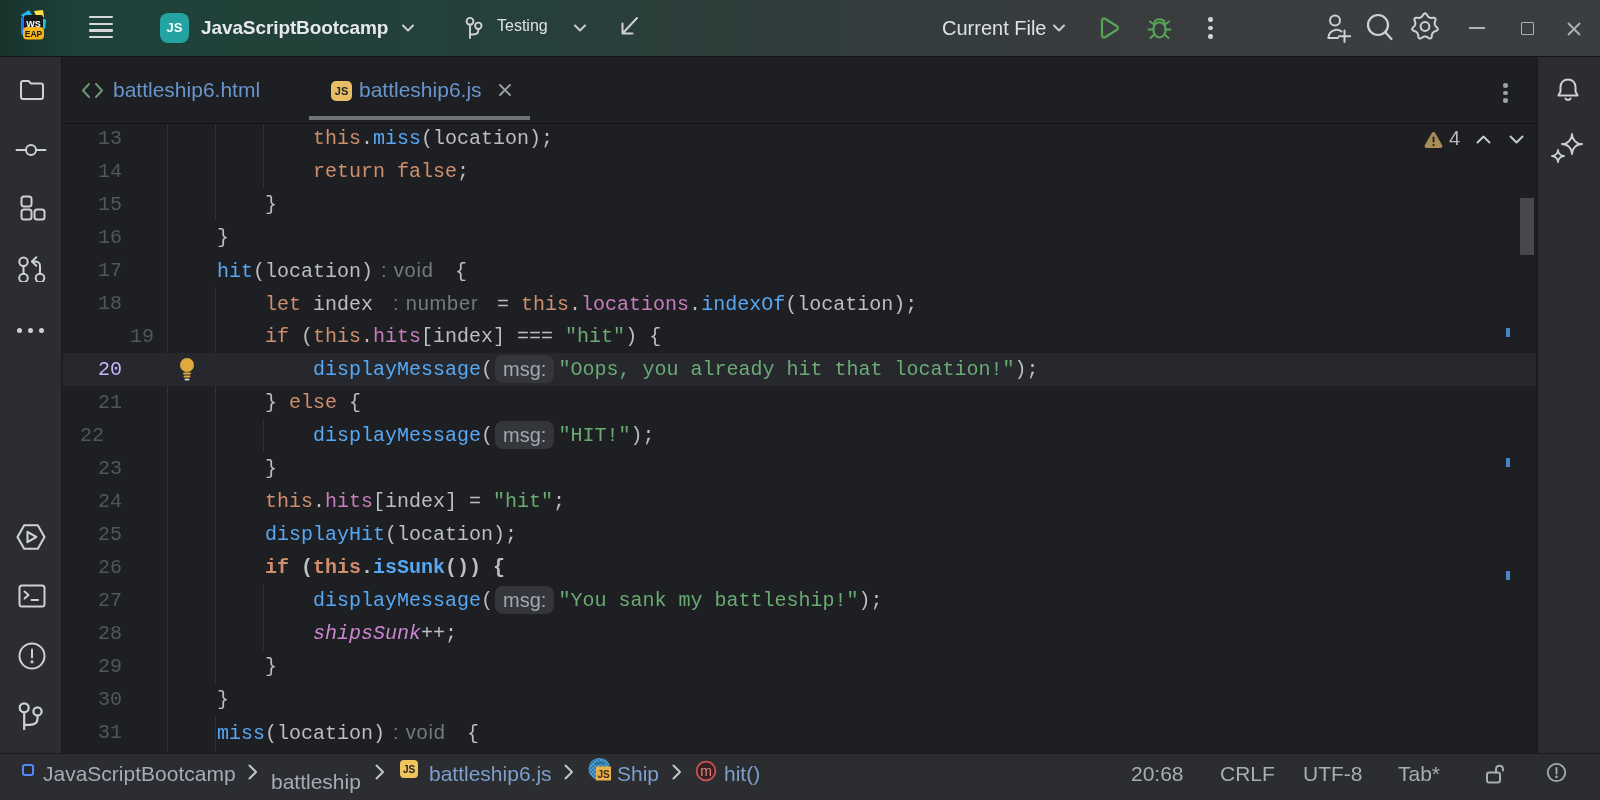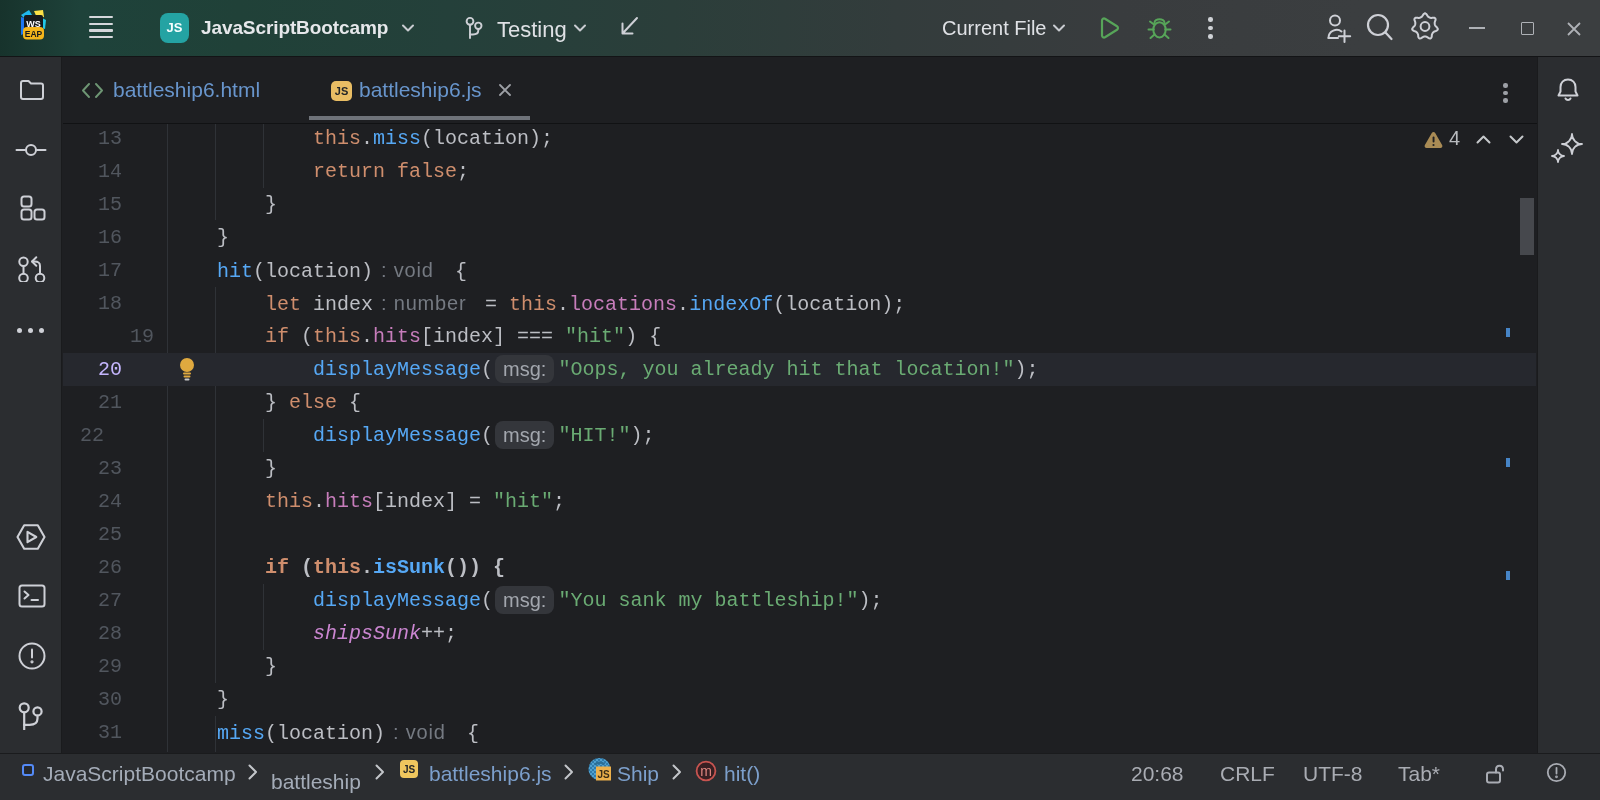--- a/index.html
+++ b/index.html
@@ -46,21 +46,21 @@
     </svg>
 
   <svg class="abs" style="left:463px;top:16px" width="20" height="23" viewBox="0 0 20 23">
     <g stroke="#CED0D6" stroke-width="1.9" fill="none" stroke-linecap="round">
       <circle cx="7" cy="5.3" r="3.4"></circle>
       <circle cx="15.3" cy="9.8" r="3.2"></circle>
       <path d="M7 8.8 L7 22"></path>
       <path d="M15.3 13.1 L15.3 14.6 C15.3 18.3 12 18.5 10 18.5 L7 18.5"></path>
     </g>
   </svg>
-  <div class="abs" style="left:497px;top:17px;font-size:22px;color:#DFE1E5;">Testing</div>
+  <div class="abs" style="left:497px;top:17px;font-size:16px;color:#DFE1E5;">Testing</div>
   <svg class="abs" style="left:573px;top:23px" width="14" height="10" viewBox="0 0 14 10">
       <path d="M2 2.5 L7 7.5 L12 2.5" stroke="#C9CCD1" stroke-width="2" fill="none" stroke-linecap="round" stroke-linejoin="round"></path>
     </svg>
 
   <svg class="abs" style="left:619px;top:16px" width="21" height="22" viewBox="0 0 21 22">
     <path d="M18 2 L4 17 M3.5 7.5 L3.5 17.5 L13.5 17.5" stroke="#CED0D6" stroke-width="2" fill="none" stroke-linecap="round" stroke-linejoin="round"></path>
   </svg>
 
   <div class="abs" style="left:942px;top:17px;font-size:20px;color:#DFE1E5;">Current File</div>
   <svg class="abs" style="left:1052px;top:23px" width="14" height="10" viewBox="0 0 14 10">
@@ -243,27 +243,28 @@
     <rect x="4" y="15.5" width="8" height="2" rx="1" fill="#DFA93F"></rect>
     <rect x="4.5" y="18.5" width="7" height="2" rx="1" fill="#DFA93F"></rect>
     <rect x="5.5" y="21.5" width="5" height="2" rx="1" fill="#C8C8C8"></rect>
   </svg>
 
   <div class="cl" style="left:313px;top:122px;"><span class="k">this</span>.<span class="f">miss</span>(location);</div>
   <div class="cl" style="left:313px;top:155px;"><span class="k">return false</span>;</div>
   <div class="cl" style="left:265px;top:188px;">}</div>
   <div class="cl" style="left:217px;top:221px;">}</div>
   <div class="cl" style="left:217px;top:254px;"><span class="f">hit</span>(location)<span class="th" style="width:66px;margin:0 8px 0 8px;">: void</span>{</div>
-  <div class="cl" style="left:265px;top:287px;"><span class="k">let</span> index<span class="th" style="width:100px;margin:0 4px 0 8px;">: number</span>= <span class="k">this</span>.<span class="p">locations</span>.<span class="f">indexOf</span>(location);</div>
+  <div class="cl" style="left:265px;top:287px;"><span class="k">let</span> index<span class="th" style="width:100px;margin:0 4px 0 20px;">: number</span>= <span class="k">this</span>.<span class="p">locations</span>.<span class="f">indexOf</span>(location);</div>
   <div class="cl" style="left:265px;top:320px;"><span class="k">if</span> (<span class="k">this</span>.<span class="p">hits</span>[index] === <span class="s">"hit"</span>) {</div>
   <div class="cl" style="left:313px;top:353px;"><span class="f">displayMessage</span>(<span class="msg">msg:</span><span class="s">"Oops, you already hit that location!"</span>);</div>
   <div class="cl" style="left:265px;top:386px;">} <span class="k">else</span> {</div>
   <div class="cl" style="left:313px;top:419px;"><span class="f">displayMessage</span>(<span class="msg">msg:</span><span class="s">"HIT!"</span>);</div>
   <div class="cl" style="left:265px;top:452px;">}</div>
   <div class="cl" style="left:265px;top:485px;"><span class="k">this</span>.<span class="p">hits</span>[index] = <span class="s">"hit"</span>;</div>
+  <div class="cl" style="left:265px;top:518px;"><span class="f">displayHit</span>(location);</div>
   <div class="cl" style="left:265px;top:551px;font-weight:bold;"><span class="k">if</span> (<span class="k">this</span>.<span class="f">isSunk</span>()) {</div>
   <div class="cl" style="left:313px;top:584px;"><span class="f">displayMessage</span>(<span class="msg">msg:</span><span class="s">"You sank my battleship!"</span>);</div>
   <div class="cl" style="left:313px;top:617px;"><span class="gv">shipsSunk</span>++;</div>
   <div class="cl" style="left:265px;top:650px;">}</div>
   <div class="cl" style="left:217px;top:683px;">}</div>
   <div class="cl" style="left:217px;top:716px;"><span class="f">miss</span>(location)<span class="th" style="width:66px;margin:0 8px 0 8px;">: void</span>{</div>
 
   <svg class="abs" style="left:1424px;top:131px" width="19" height="18" viewBox="0 0 19 18">
     <path d="M11.2 2 C10.4 0.7 8.6 0.7 7.8 2 L0.9 14 C0.1 15.3 1 17 2.6 17 L16.4 17 C18 17 18.9 15.3 18.1 14 Z" fill="#A98B55"></path>
     <rect x="8.6" y="5.5" width="1.9" height="6" rx="0.9" fill="#1E1F22"></rect>

